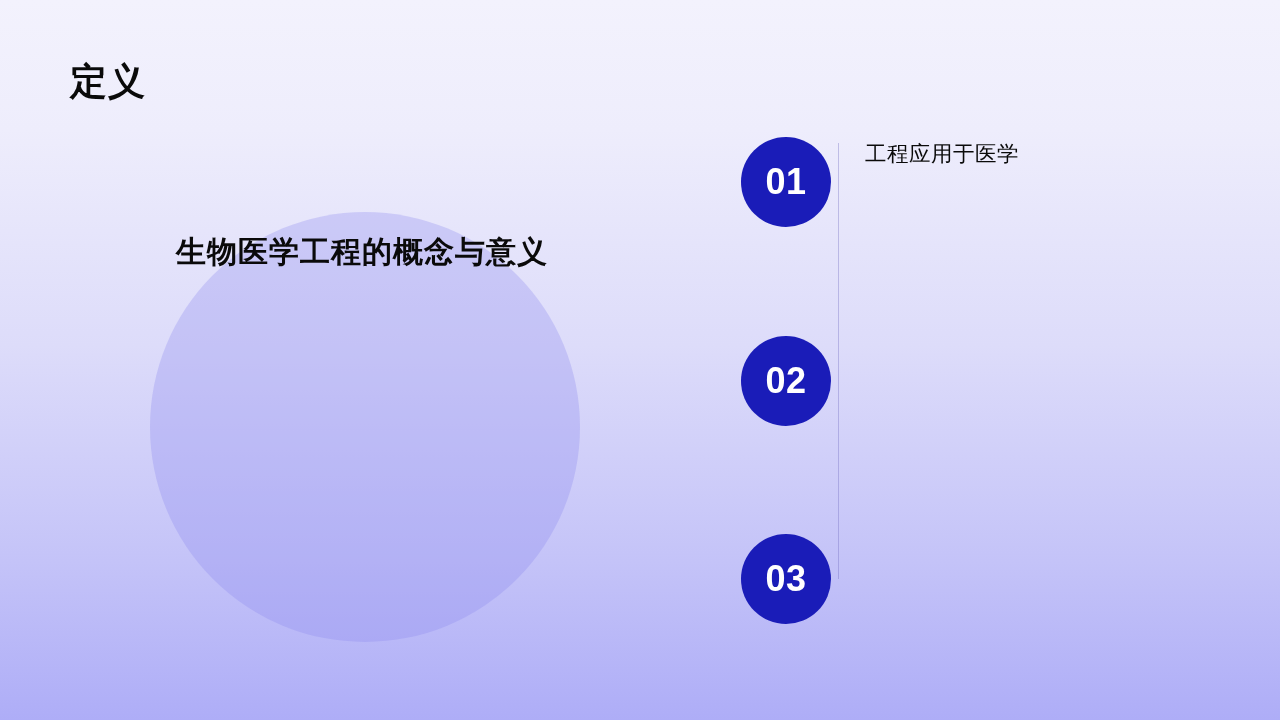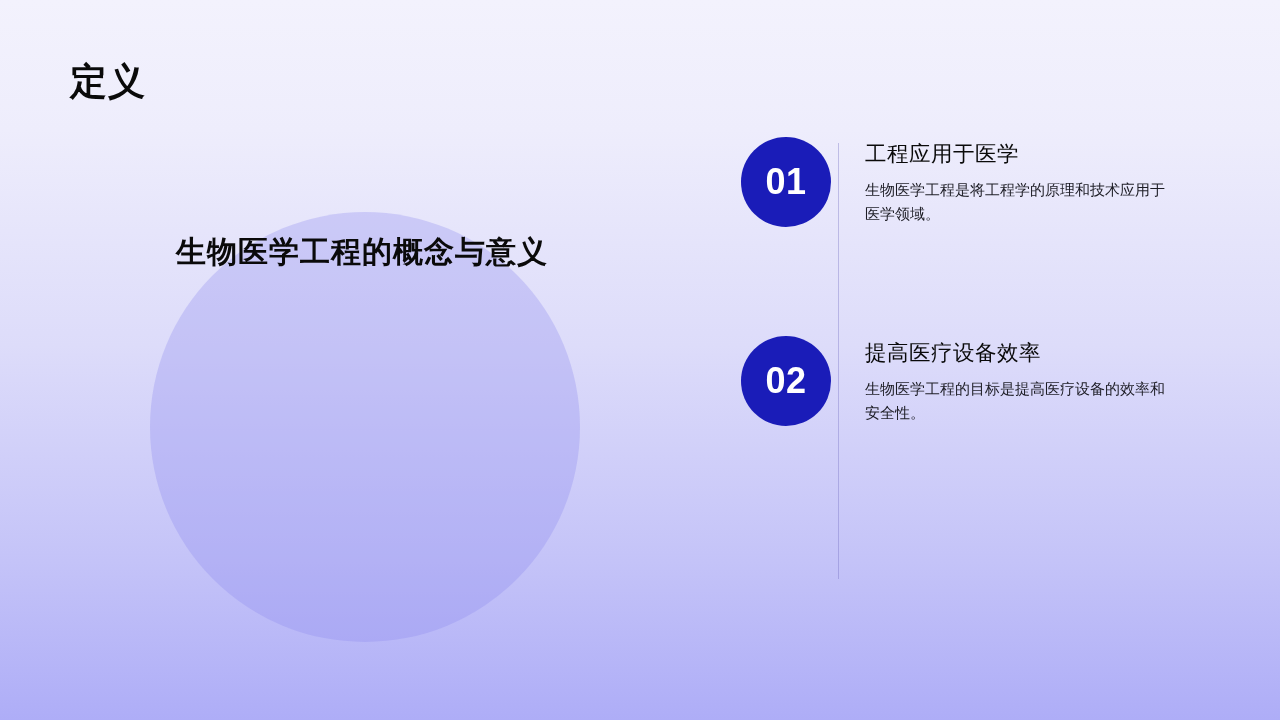--- a/index.html
+++ b/index.html
@@ -146,29 +146,25 @@
 
 
   <div class="divider"></div>
 
   <div class="item-list">
 
     <div class="item item-1">
       <div class="badge">01</div>
       <div class="item-text">
         <div class="item-title">工程应用于医学</div>
-        <div class="item-desc">生物医学工程是将工程学的原理和技术应用于医学领域。</div>
       </div>
     </div>
 
     <div class="item item-2">
       <div class="badge">02</div>
-      <div class="item-text">
-        <div class="item-title">提高医疗设备效率</div>
-        <div class="item-desc">生物医学工程的目标是提高医疗设备的效率和安全性。</div>
-      </div>
     </div>
 
     <div class="item item-3">
+      <div class="badge">03</div>
     </div>
 
   </div>
 </div>
 
 </body></html>

